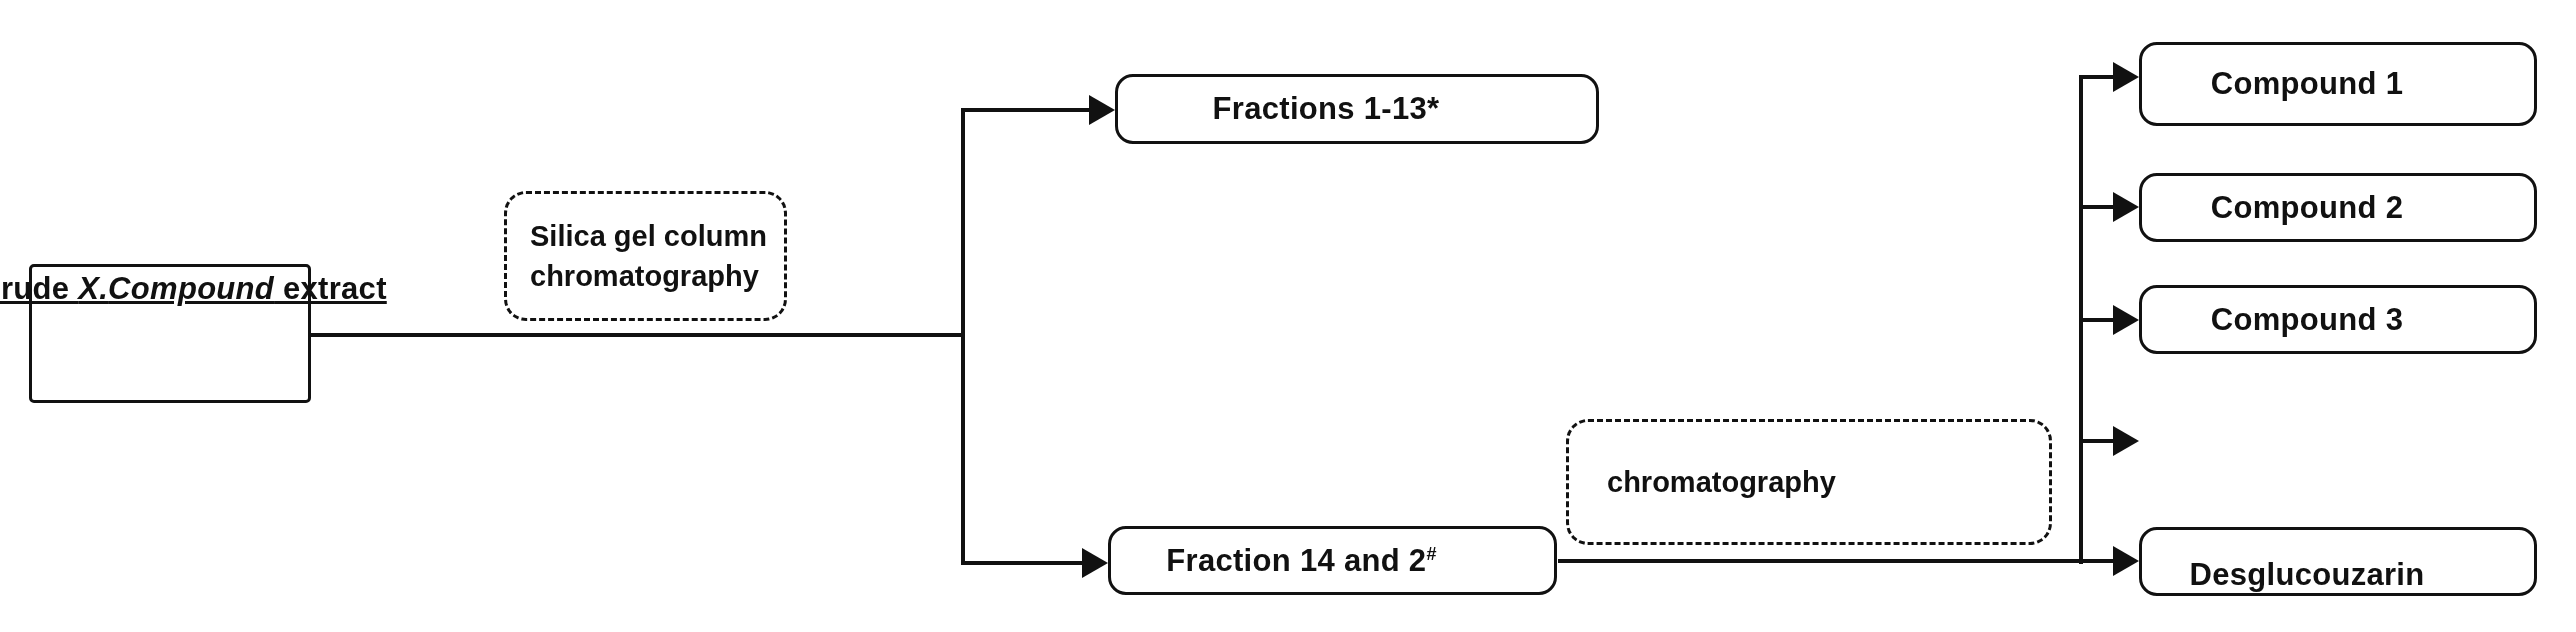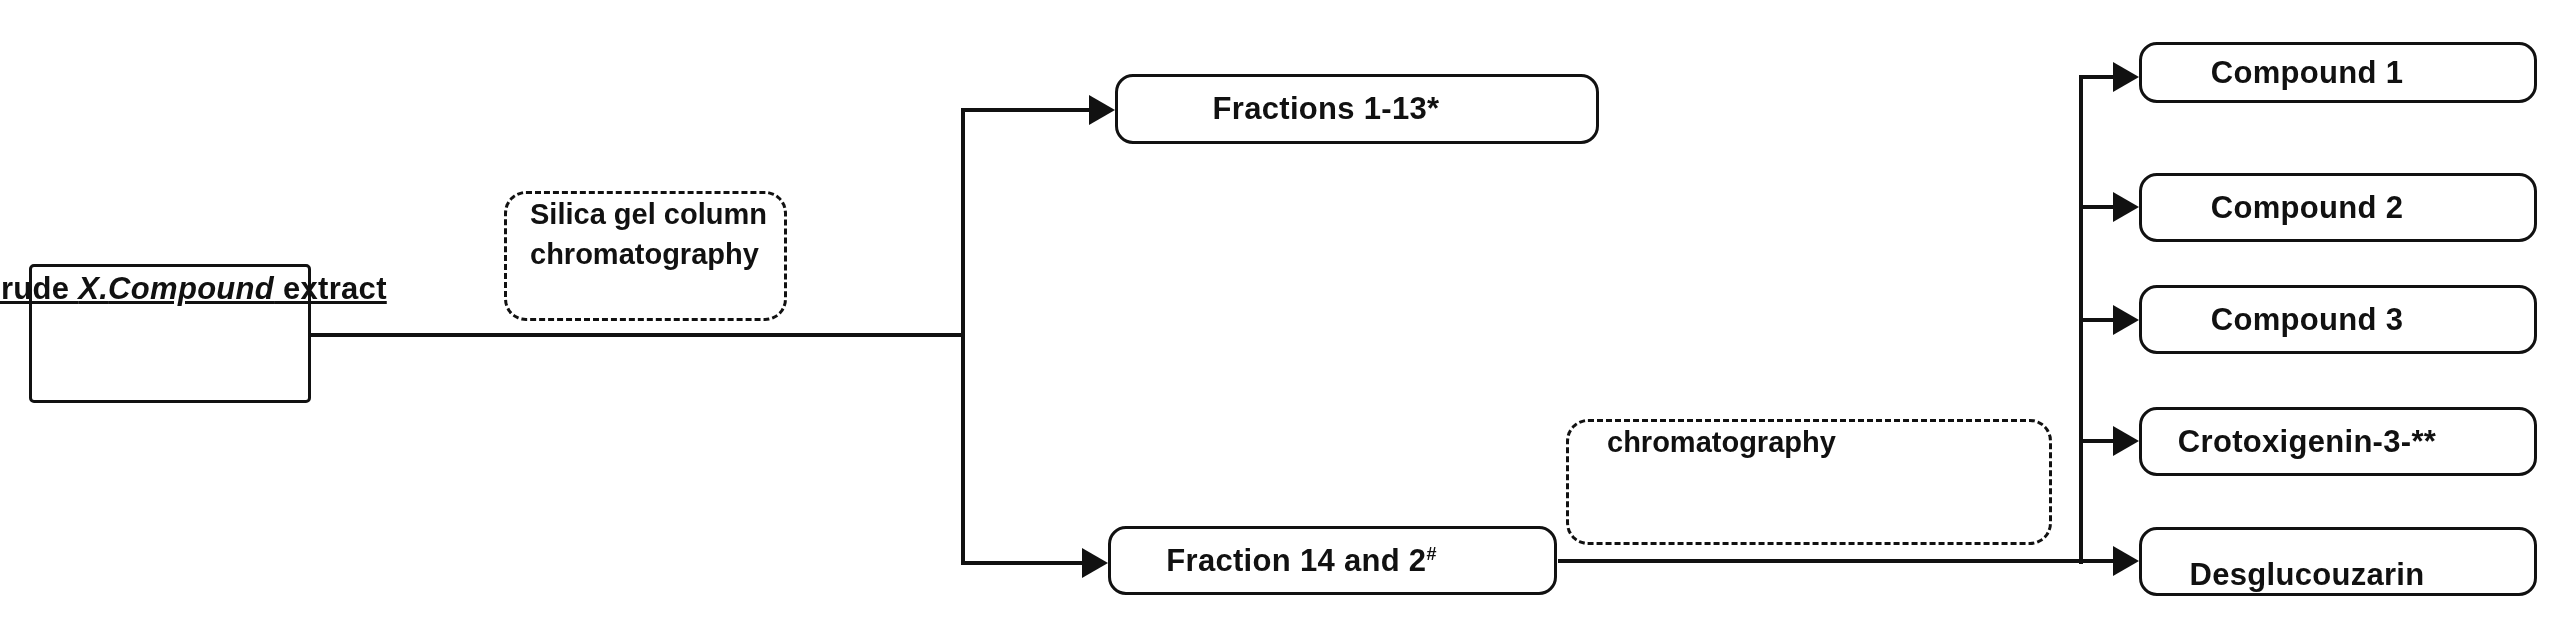--- a/index.html
+++ b/index.html
@@ -14,21 +14,21 @@
     position:absolute; background:var(--bg);
     border:3.4px solid var(--ink); border-radius:18px;
     display:flex; align-items:center; justify-content:center;
     font-size:31px; letter-spacing:0.3px; white-space:nowrap;
   }
   .node.shifted { padding-right:62px; }   
   
   .step {
     position:absolute; background:var(--bg);
     border:3.4px dashed var(--ink); border-radius:22px;
-    display:flex; flex-direction:column; 
+    display:flex; flex-direction:column; justify-content:center;
     font-size:29px; line-height:40px; white-space:nowrap;
   }
   .ital { font-style:italic; }
   .sup  { font-size:18px; vertical-align:super; line-height:0; }
   
   .hline, .vline { position:absolute; background:var(--ink); }
   .hline { height:4.1px; }
   .vline { width:4.1px; }
   
   .ahead {
@@ -64,31 +64,28 @@
   </div>
 
   <div class="node shifted" style="left:1115px; top:74px; width:484px; height:70px;">
     <span>Fractions 1-13*</span>
   </div>
 
   <div class="node shifted" style="left:1108px; top:526px; width:449px; height:69px;">
     <span><span>Fraction 14 and 2</span><span class="sup">#</span></span>
   </div>
 
-  <div class="node shifted" style="left:2139px; top:42px; width:398px; height:61px;">
+  <div class="node shifted" style="left:2139px; top:42px; width:398px; height:84px;">
     <span>Compound 1</span>
   </div>
   <div class="node shifted" style="left:2139px; top:173px; width:398px; height:69px;">
     <span>Compound 2</span>
   </div>
   <div class="node shifted" style="left:2139px; top:285px; width:398px; height:69px;">
     <span>Compound 3</span>
-  </div>
-  <div class="node shifted" style="left:2139px; top:407px; width:398px; height:69px;">
-    <span>Crotoxigenin-3-**</span>
   </div>
   <div class="node shifted" style="left:2139px; top:527px; width:398px; height:69px;align-items:flex-end;">
     <span>Desglucouzarin</span>
   </div>
 
   <div class="hline" style="left:311px; top:333px; width:654px;"></div>
   <div class="vline" style="left:961px; top:108px; height:457px;"></div>
 
   <div class="hline" style="left:963px; top:108px; width:128px;"></div>
   <div class="ahead" style="left:1089px; top:95px;"></div>

